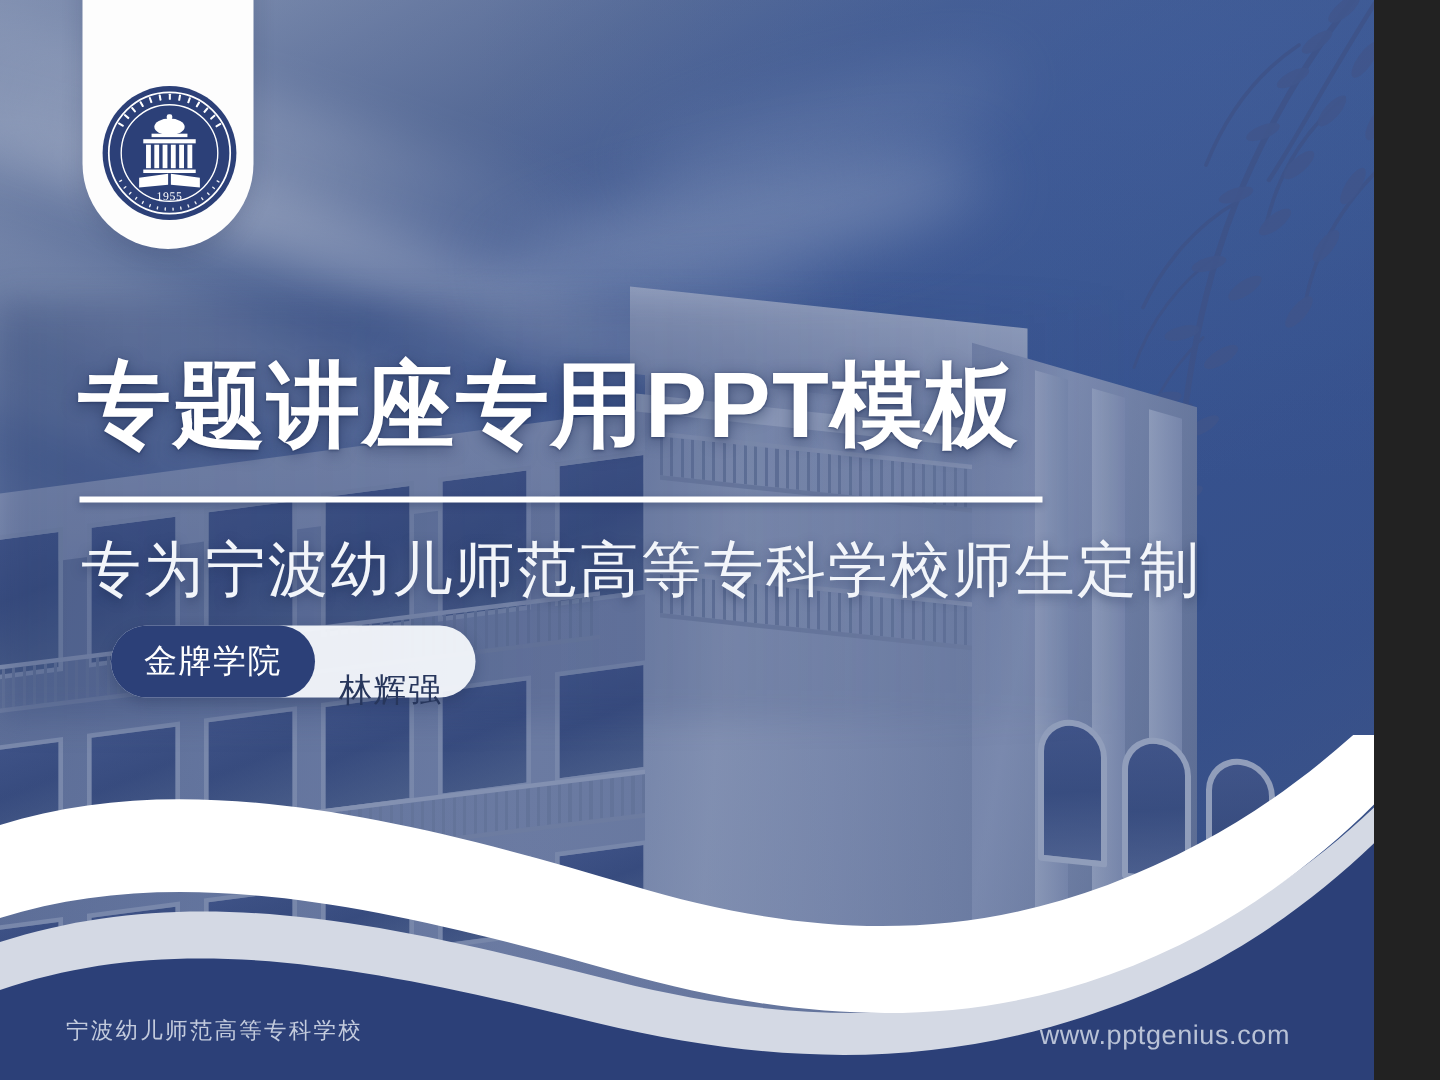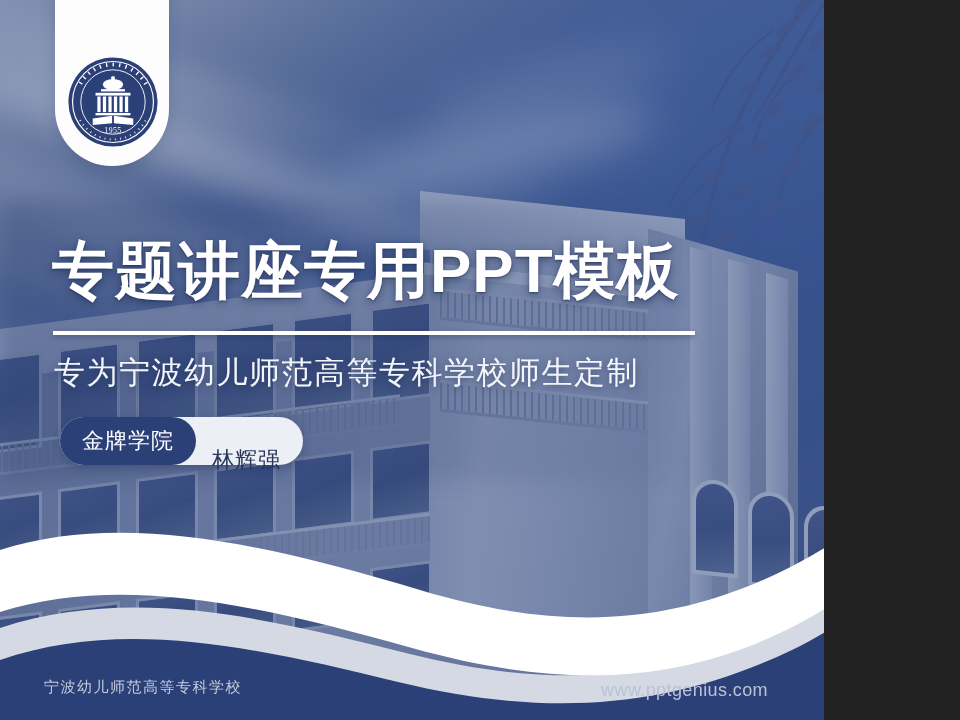--- a/index.html
+++ b/index.html
@@ -2,21 +2,21 @@
 <html><head>
 <meta charset="utf-8">
 <style>
   html, body {
     margin: 0;
     padding: 0;
     background: #222;
   }
   #slide {
     position: relative;
-    width: 824px;
+    width: 916px;
     height: 720px;
     overflow: hidden;
     font-family: "Liberation Sans", "DejaVu Sans", sans-serif;
     background: #be185d;
     user-select: none;
   }
 
   
   .photo {
     position: absolute;
@@ -204,31 +204,31 @@
   .divider {
     position: absolute;
     left: 53px; top: 331px;
     width: 642px; height: 4px;
     background: #ffffff;
     box-shadow: 0 2px 5px rgba(25,40,80,0.35);
   }
   .subtitle {
     position: absolute;
     left: 54px; top: 352px;
-    font-size: 31px;
+    font-size: 40px;
     color: #f2f5fa;
     letter-spacing: 1.5px;
     text-shadow: 0 2px 7px rgba(25,40,80,0.55);
     white-space: nowrap;
   }
 
   
   .pill {
     position: absolute;
-    left: 60px; top: 417px;
+    left: 74px; top: 417px;
     height: 48px;
     display: flex;
     align-items: center;
     background: rgba(248,250,253,0.93);
     border-radius: 24px;
     box-shadow: 0 3px 9px rgba(20,35,70,0.28);
     padding-right: 22px;
   }
   .pill-left {
     height: 48px;

